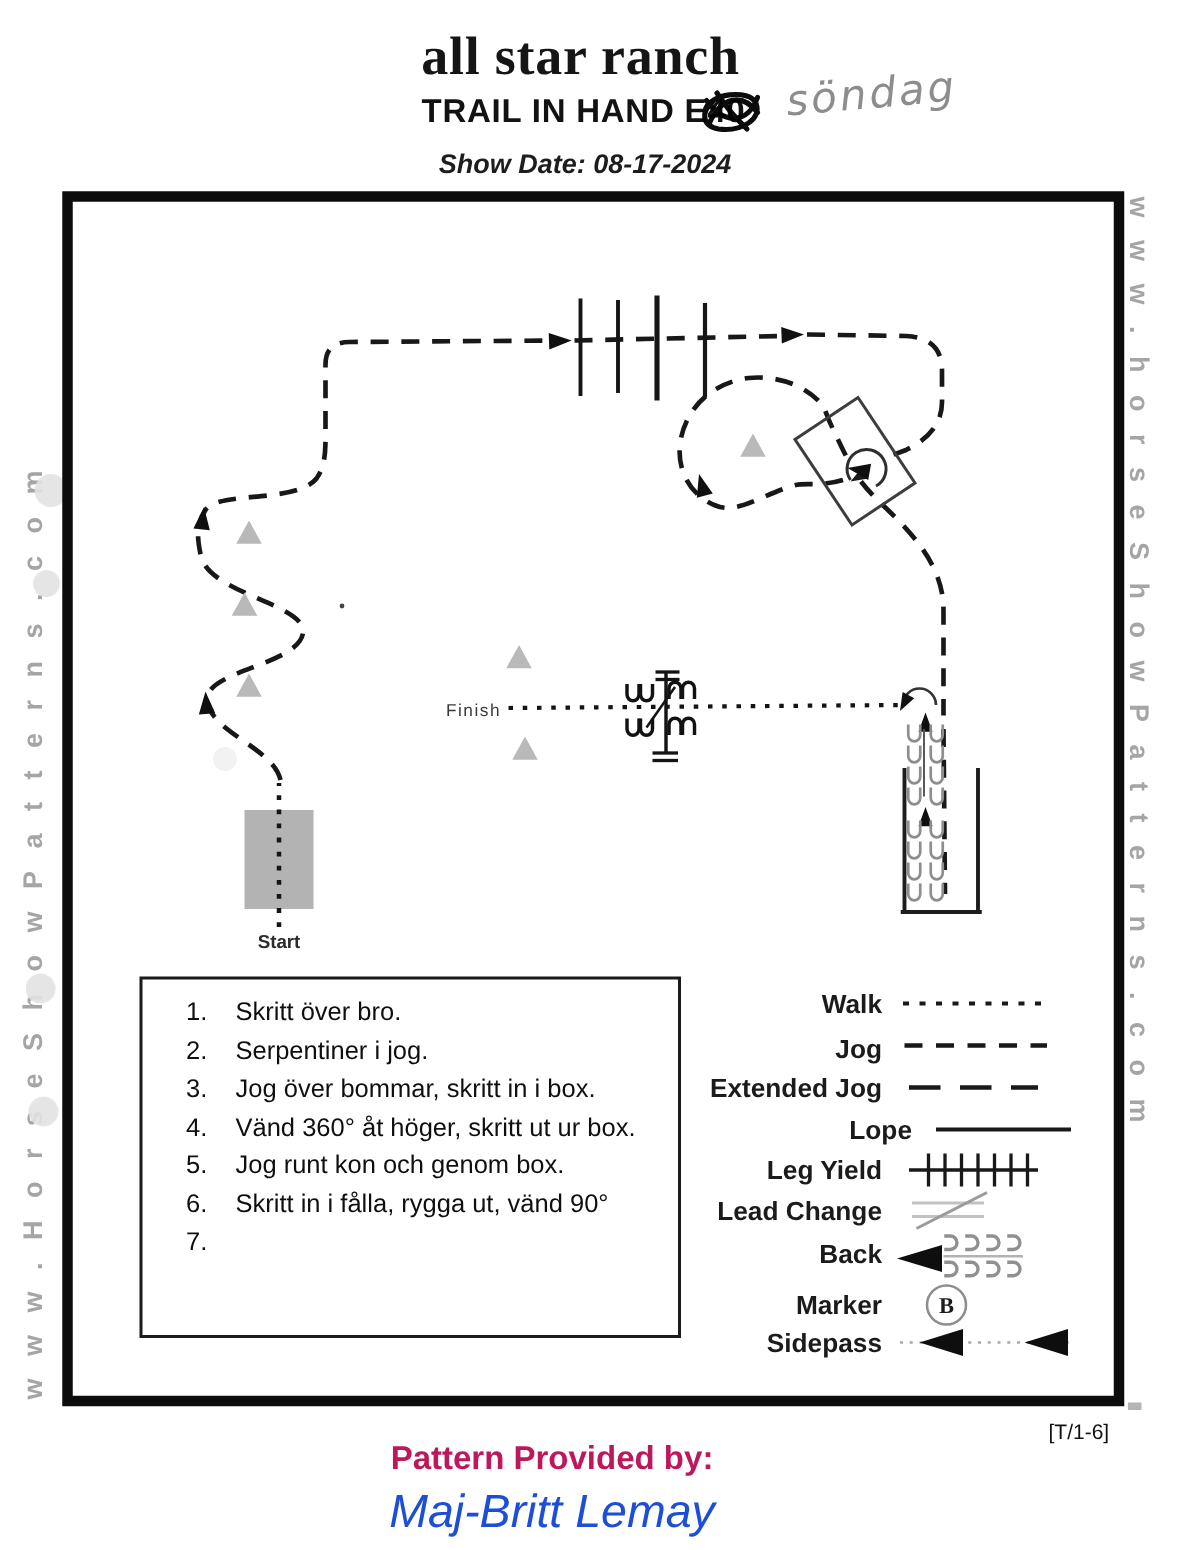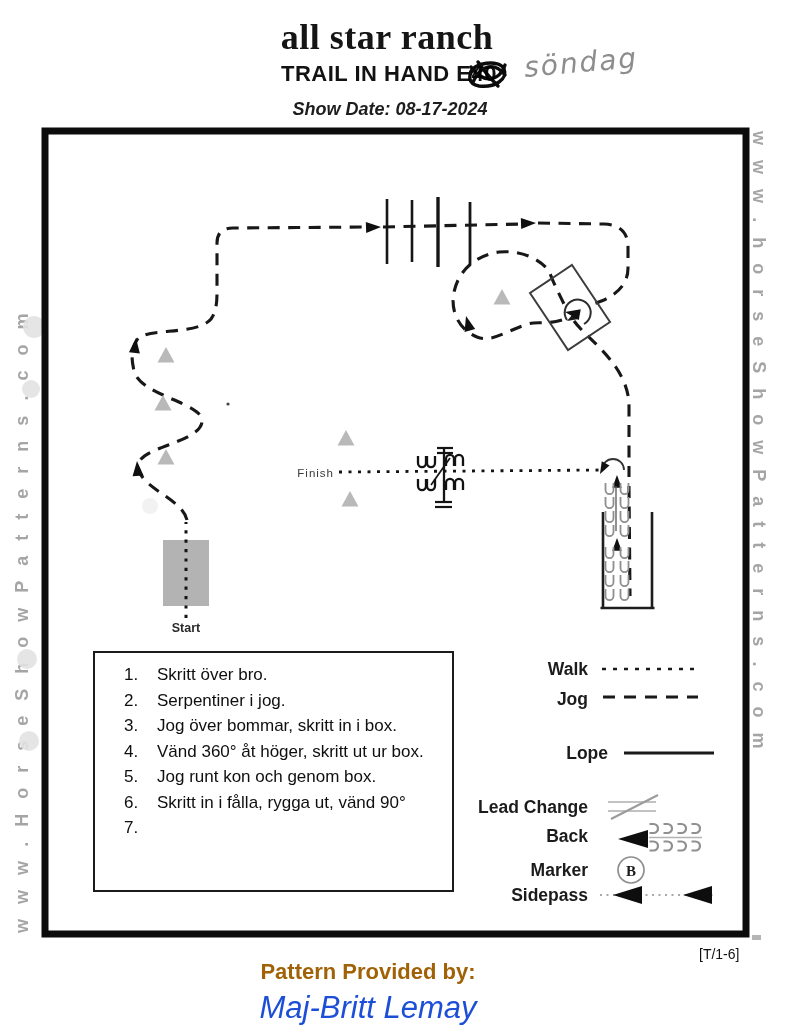--- a/index.html
+++ b/index.html
@@ -41,21 +41,21 @@
   
   .legend{position:absolute;left:468px;top:652px;width:262px;height:256px;}
   .legend-row{position:absolute;left:0;width:262px;display:flex;align-items:center;}
   .legend-label{width:120px;text-align:right;padding-right:10px;white-space:nowrap;
         font-family:Liberation Sans, sans-serif;font-weight:bold;font-size:17.5px;color:#1b1b1b;}
   .legend-sym{flex:none;}
 
   
   .sheet-code{position:absolute;left:699px;top:946px;font-weight:normal;font-size:14px;color:#111;}
   .provided-by{position:absolute;left:0;top:959px;width:736px;text-align:center;
-        font-weight:bold;font-size:22px;color:#a16207;}
+        font-weight:bold;font-size:22px;color:#be185d;}
   .provider-name{position:absolute;left:0;top:990px;width:736px;text-align:center;
         font-style:italic;font-size:31px;color:#1d4ed8;}
 </style>
 </head>
 <body>
 
 <div class="page">
 
   <div class="title">all star ranch</div>
   <div class="subtitle-row">
@@ -240,39 +240,60 @@
       </svg>
     </div>
 
     <div class="legend-row" style="top:32px;height:26px;align-items:flex-end;">
       <span class="legend-label">Jog</span>
       <svg class="legend-sym" width="112" height="26">
         <line x1="5" y1="13" x2="100" y2="13" stroke="#191919" stroke-width="2.9" stroke-dasharray="12 9"></line>
       </svg>
     </div>
 
+    <div class="legend-row" style="top:60px;height:26px;">
+      <span class="legend-label">Extended Jog</span>
+      <svg class="legend-sym" width="112" height="26">
+        <line x1="8" y1="13" x2="94" y2="13" stroke="#191919" stroke-width="3" stroke-dasharray="21 13"></line>
+      </svg>
+    </div>
 
     <div class="legend-row" style="top:88px;height:26px;justify-content:flex-end;">
       <span class="legend-label">Lope</span>
       <svg class="legend-sym" width="112" height="26">
         <line x1="6" y1="13" x2="96" y2="13" stroke="#191919" stroke-width="2.8"></line>
       </svg>
     </div>
 
+    <div class="legend-row" style="top:115px;height:26px;">
+      <span class="legend-label">Leg Yield</span>
+      <svg class="legend-sym" width="112" height="26">
+        <line x1="8" y1="13" x2="94" y2="13" stroke="#191919" stroke-width="2.3"></line>
+        <g stroke="#191919" stroke-width="2.2">
+          <line x1="21" y1="2" x2="21" y2="24"></line>
+            <line x1="32" y1="2" x2="32" y2="24"></line>
+          <line x1="43" y1="2" x2="43" y2="24"></line>
+            <line x1="54" y1="2" x2="54" y2="24"></line>
+          <line x1="65" y1="2" x2="65" y2="24"></line>
+            <line x1="76" y1="2" x2="76" y2="24"></line>
+          <line x1="87" y1="2" x2="87" y2="24"></line>
+        </g>
+      </svg>
+    </div>
 
     <div class="legend-row" style="top:141px;height:28px;">
       <span class="legend-label">Lead Change</span>
       <svg class="legend-sym" width="112" height="28">
         <line x1="10" y1="9" x2="58" y2="9" stroke="#c2c2c2" stroke-width="2"></line>
         <line x1="10" y1="18" x2="58" y2="18" stroke="#c2c2c2" stroke-width="2"></line>
         <line x1="13" y1="26" x2="60" y2="2" stroke="#9b9b9b" stroke-width="2"></line>
       </svg>
     </div>
 
-    <div class="legend-row" style="top:168px;height:32px;justify-content:space-between;">
+    <div class="legend-row" style="top:168px;height:32px;">
       <span class="legend-label">Back</span>
       <svg class="legend-sym" width="112" height="32">
         <polygon points="0,19 30,10 30,28" fill="#0e0e0e"></polygon>
         <line x1="31" y1="17.5" x2="84" y2="17.5" stroke="#b3b3b3" stroke-width="1.6"></line>
         <g stroke="#909090" stroke-width="2.2" fill="none">
           <use href="#rhoof" transform="translate(36,8.5)"></use>
             <use href="#rhoof" transform="translate(50,8.5)"></use>
           <use href="#rhoof" transform="translate(64,8.5)"></use>
             <use href="#rhoof" transform="translate(78,8.5)"></use>
           <use href="#rhoof" transform="translate(36,26)"></use>

